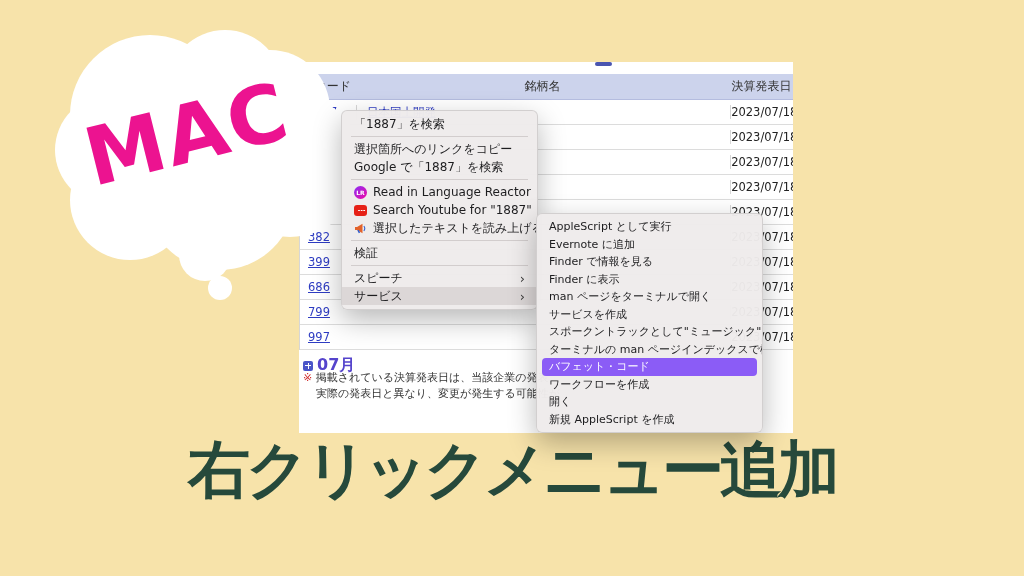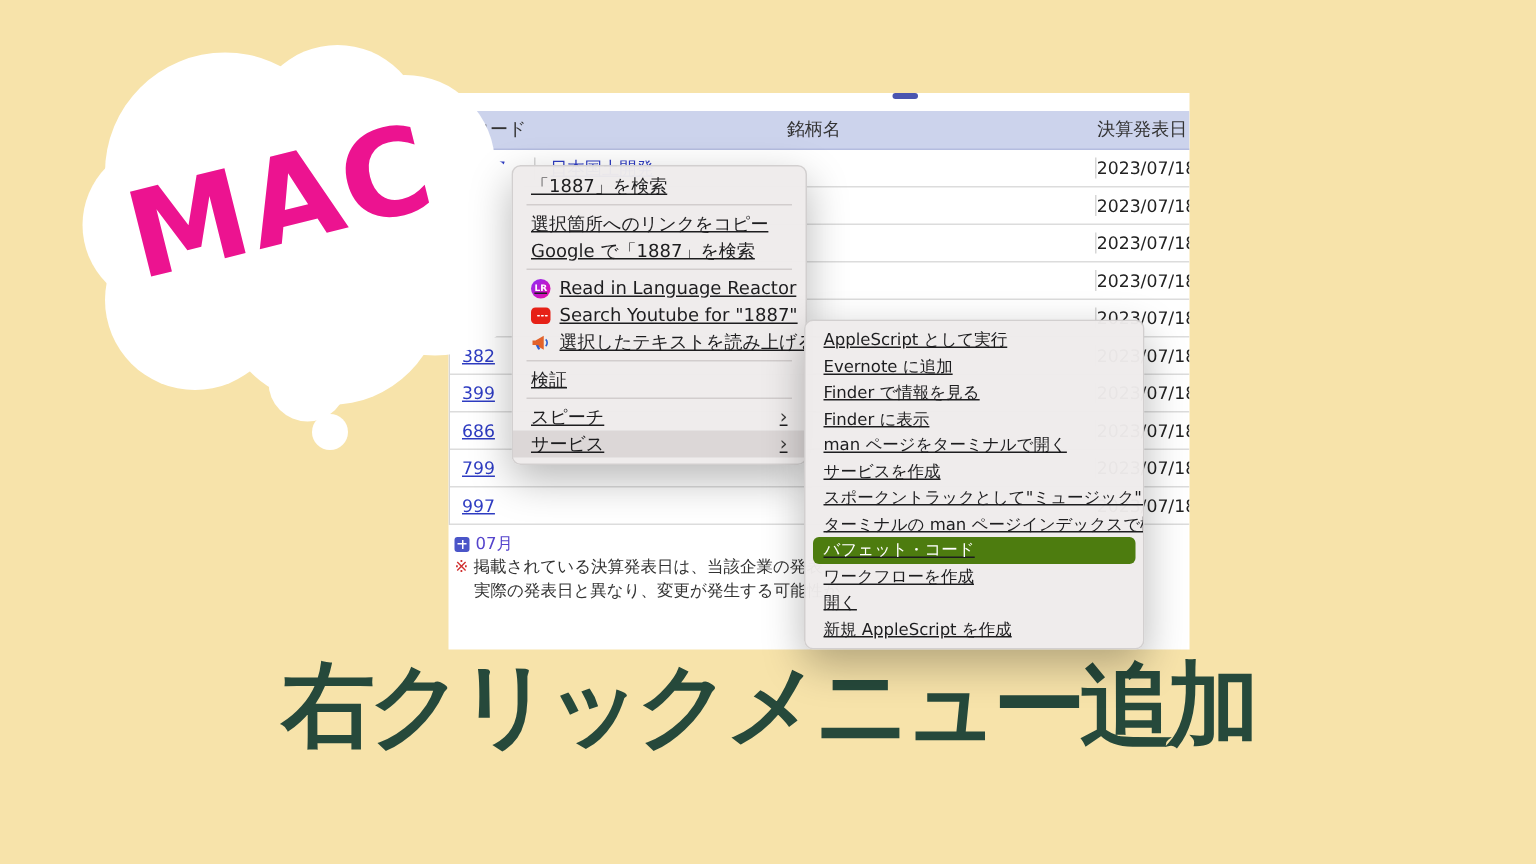--- a/index.html
+++ b/index.html
@@ -16,43 +16,43 @@
   .th-date { width:63px; text-align:center; white-space:nowrap; }
   .rows { position:absolute; left:0; top:38px; width:494px; border-left:1px solid #d6d6d6; }
   .trow { height:25px; display:flex; align-items:center; border-bottom:1px solid #dcdcdc; font-size:11.5px; }
   .td-code { width:56px; padding-left:8px; color:#2e3cc2; text-decoration:underline; white-space:nowrap; overflow:hidden; }
   .td-name { width:375px; padding-left:10px; border-left:1px solid #d6d6d6; color:#2e3cc2; text-decoration:underline; white-space:nowrap; overflow:hidden; }
   .td-date { width:63px; border-left:1px solid #d6d6d6; color:#222; text-align:right; white-space:nowrap; overflow:hidden; }
   .month-row { position:absolute; left:4px; top:293px; display:flex; align-items:center; gap:4px; }
   .month-icon { width:10px; height:10px; background:#4a55c8; border-radius:2px; position:relative; }
   .month-icon::before { content:""; position:absolute; left:2px; top:4.5px; width:6px; height:1px; background:#fff; }
   .month-icon::after { content:""; position:absolute; left:4.5px; top:2px; width:1px; height:6px; background:#fff; }
-  .month-label { font-size:11px; font-weight:normal; color:#5544cc; }
+  .month-label { font-size:16px; font-weight:bold; color:#5544cc; }
   .footnote { position:absolute; left:4px; top:308px; font-size:11px; color:#333; line-height:16px; }
   .footnote .mark { color:#d03030; }
   .footnote .l2 { padding-left:13px; }
 
   
   .cloud { position:absolute; z-index:2; }
   .cloud span { position:absolute; background:#fff; border-radius:50%; }
   .mac-label { position:absolute; left:62px; top:88px; width:250px; z-index:3; font-size:80px; font-weight:900; color:#ec1390; transform:rotate(-14deg); letter-spacing:2px; text-align:center; }
 
   
   .headline { position:absolute; left:0; top:428px; width:1024px; z-index:2; text-align:center; font-size:62px; font-weight:900; color:#26493b; letter-spacing:-4px; white-space:nowrap; }
 
   
-  .menu { position:absolute; background:rgba(238,235,235,0.97); border:1px solid rgba(0,0,0,0.12); border-radius:6px; box-shadow:0 10px 28px rgba(0,0,0,0.28); padding:4px 0; color:#1d1d1f; z-index:4;text-decoration:underline; }
+  .menu { position:absolute; background:rgba(238,235,235,0.97); border:1px solid rgba(0,0,0,0.12); border-radius:6px; box-shadow:0 10px 28px rgba(0,0,0,0.28); padding:4px 0; color:#1d1d1f; z-index:4; }
   .menu1 { left:341px; top:110px; width:197px; }
   .menu2 { left:536px; top:213px; width:227px; z-index:5; }
   .mi { height:18px; display:flex; align-items:center; padding:0 12px; font-size:12px; white-space:nowrap; overflow:hidden; }
   .menu2 .mi { height:17.5px; font-size:11px; }
   .mi .grow { flex:1; }
   .mi .arrow { font-size:13px; color:#3c3c3c; margin-left:8px; }
   .mi.active-parent { background:#dcd7d7; }
-  .mi.highlight { background:#4d7c0f; color:#fff; border-radius:4px; margin:0 5px; padding:0 7px;align-items:center; }
+  .mi.highlight { background:#8b5cf6; color:#fff; border-radius:4px; margin:0 5px; padding:0 7px;align-items:center; }
   .msep { height:1px; background:#d2cdcd; margin:3px 9px; }
   .ic { width:13px; height:13px; margin-right:6px; flex:0 0 13px; display:flex; align-items:center; justify-content:center; }
   .ic-lr { border-radius:50%; background:linear-gradient(135deg,#8a2ff7,#f107a3); color:#fff; font-size:6px; font-weight:bold; }
   .ic-yt { height:11px; border-radius:3px; background:#e62117; position:relative; }
   .ic-yt i { position:absolute; left:4px; top:5px; width:1.6px; height:1.6px; border-radius:50%; background:#fff; box-shadow:2.6px 0 0 #fff, 5.2px 0 0 #fff; }
 </style>
 </head>
 <body>
 
 <div id="stage">

